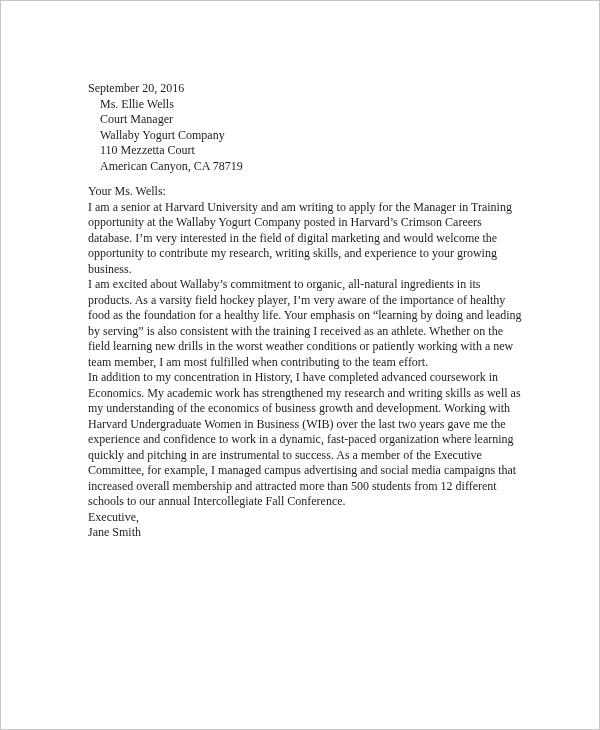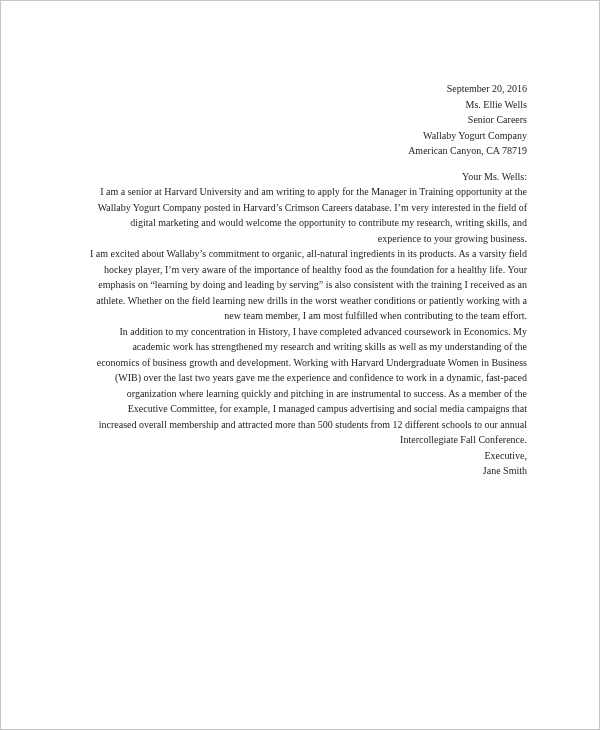--- a/index.html
+++ b/index.html
@@ -10,44 +10,45 @@
   html,body{margin:0;padding:0;background:#ffffff;}
   .page{
     width:600px;
     height:730px;
     box-sizing:border-box;
     background:var(--bg);
     border:1px solid var(--border);
     padding:80px 72px 4px 87px;
     overflow:hidden;
     font-family:"Liberation Serif","DejaVu Serif",serif;
-    font-size:10px;
+    font-size:12px;
     line-height:15.5px;
     color:var(--text);
-    text-align:right;
+    text-align:left;
   }
   .page p{margin:0;}
   .date{margin:0 0 12px 0;}
-  .address-block{margin:0 0 10px 4px;}
+  .address-block{margin:0 0 10px 12px;}
   .salutation{margin:0 0 10px 0;}
   .para{margin:0 0 10px 0;}
   .closing{margin:0 0 41px 0;}
   .signature{margin:0;font-family:Liberation Serif, serif;}
 </style>
 </head>
 <body>
 
 <div class="page">
 
   <p class="date">September 20, 2016</p>
 
   <div class="address-block">
     <p>Ms. Ellie Wells</p>
-    <p>Senior Careers</p>
+    <p>Court Manager</p>
     <p>Wallaby Yogurt Company</p>
+    <p>110 Mezzetta Court</p>
     <p>American Canyon, CA 78719</p>
   </div>
 
   <p class="salutation">Your Ms. Wells:</p>
 
   <p class="para">I am a senior at Harvard University and am writing to apply for the Manager in Training opportunity at the Wallaby Yogurt Company posted in Harvard’s Crimson Careers database. I’m very interested in the field of digital marketing and would welcome the opportunity to contribute my research, writing skills, and experience to your growing business.</p>
 
   <p class="para">I am excited about Wallaby’s commitment to organic, all-natural ingredients in its products. As a varsity field hockey player, I’m very aware of the importance of healthy food as the foundation for a healthy life. Your emphasis on “learning by doing and leading by serving” is also consistent with the training I received as an athlete. Whether on the field learning new drills in the worst weather conditions or patiently working with a new team member, I am most fulfilled when contributing to the team effort.</p>
 
   <p class="para">In addition to my concentration in History, I have completed advanced coursework in Economics. My academic work has strengthened my research and writing skills as well as my understanding of the economics of business growth and development. Working with Harvard Undergraduate Women in Business (WIB) over the last two years gave me the experience and confidence to work in a dynamic, fast-paced organization where learning quickly and pitching in are instrumental to success. As a member of the Executive Committee, for example, I managed campus advertising and social media campaigns that increased overall membership and attracted more than 500 students from 12 different schools to our annual Intercollegiate Fall Conference.</p>

